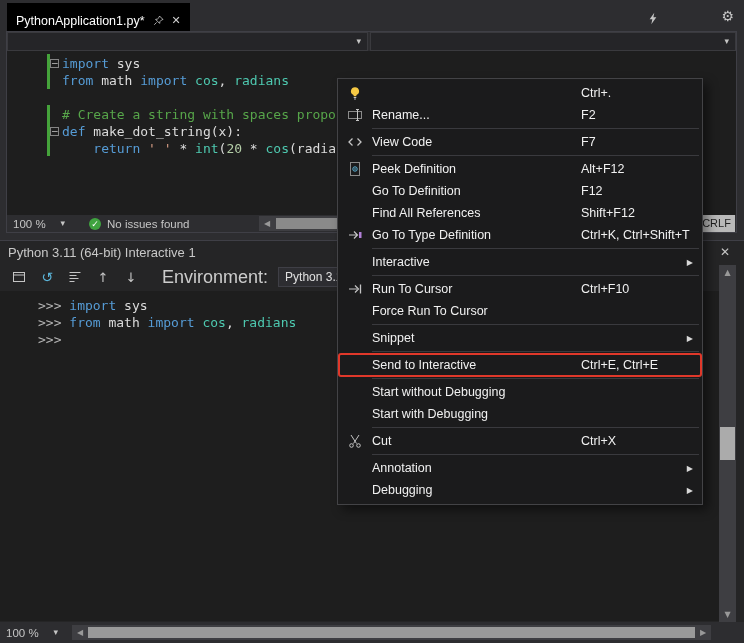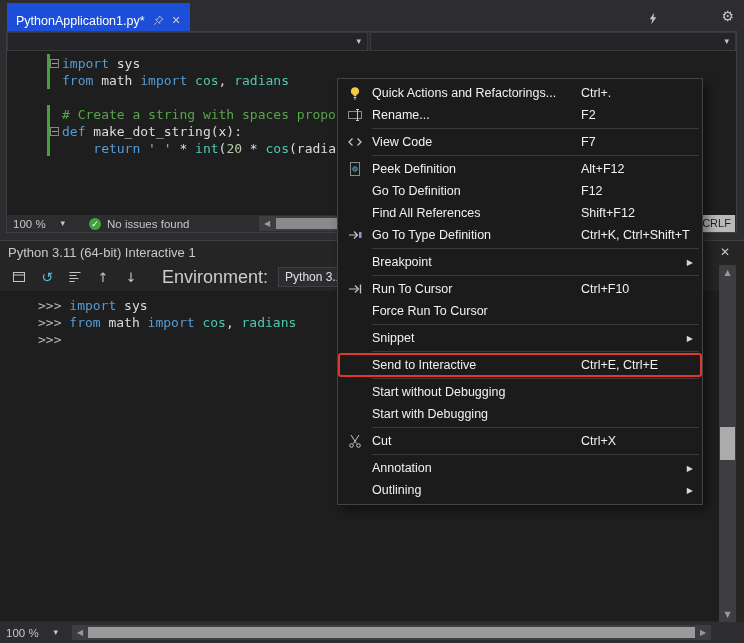--- a/index.html
+++ b/index.html
@@ -7,21 +7,21 @@
     width:744px;height:643px;position:relative;overflow:hidden;
     background:#2d2d30;
     font-family:"Liberation Sans","DejaVu Sans",sans-serif;
     -webkit-font-smoothing:antialiased;
   }
   .glyph{font-family:"DejaVu Sans",sans-serif;}
 
   
   .tabstrip{position:absolute;top:0;left:0;right:0;height:30px;background:#2d2d30;}
   .tab{
-    position:absolute;left:7px;top:3px;height:35px;background:#1d4ed8;
+    position:absolute;left:7px;top:3px;height:35px;background:#000000;
     display:flex;align-items:center;gap:8px;padding:12px 9px;
     color:#ffffff;font-size:12.5px;box-sizing:border-box;
   }
   .tab-pin svg{display:block;}
   .tab-close{color:#d0d0d0;font-size:11px;cursor:default;}
   .topbar-bolt{position:absolute;right:86px;top:11px;}
   .topbar-gear{position:absolute;right:10px;top:8px;font-size:14px;color:#c5c5c5;}
 
   
   .doc-window{
@@ -250,21 +250,20 @@
 </div>
 
 <div class="context-menu">
     <div class="menu-item">
       <span class="mi-icon">
         <svg width="16" height="16" viewBox="0 0 16 16">
           <path d="M8 2.2a4 4 0 0 1 1.8 7.6c-.3.2-.5.5-.5.9v.6H6.7v-.6c0-.4-.2-.7-.5-.9A4 4 0 0 1 8 2.2z" fill="#f6c944"></path>
           <path d="M6.7 12.5h2.6M7.1 14h1.8" stroke="#c5c5c5" fill="none"></path>
         </svg>
       </span>
-      <span class="mi-label">Quick Actions and Refactorings...</span>
       <span class="mi-shortcut">Ctrl+.</span>
     </div>
     <div class="menu-item">
       <span class="mi-icon">
         <svg width="16" height="16" viewBox="0 0 16 16">
           <rect x="1.5" y="4.5" width="13" height="7" fill="none" stroke="#8a8a8a"></rect>
           <path d="M10.5 2.5v11" stroke="#c5c5c5"></path>
           <path d="M9 2.5h3M9 13.5h3" stroke="#c5c5c5"></path>
         </svg>
       </span>
@@ -309,21 +308,21 @@
           <path d="M2 8h8M7 4.5L10.5 8 7 11.5" fill="none" stroke="#c5c5c5" stroke-width="1.2"></path>
           <rect x="12" y="5" width="2.5" height="6" fill="#b180d7"></rect>
         </svg>
       </span>
       <span class="mi-label">Go To Type Definition</span>
       <span class="mi-shortcut">Ctrl+K, Ctrl+Shift+T</span>
     </div>
     <div class="menu-sep"></div>
     <div class="menu-item">
       <span class="mi-icon"></span>
-      <span class="mi-label">Breakpoint</span>
+      <span class="mi-label">Interactive</span>
       <span class="mi-arrow">▶</span>
     </div>
     <div class="menu-sep"></div>
     <div class="menu-item">
       <span class="mi-icon">
         <svg width="16" height="16" viewBox="0 0 16 16">
           <path d="M2 8h8M8 4.5L11.5 8 8 11.5" fill="none" stroke="#c5c5c5" stroke-width="1.2"></path>
           <path d="M13.5 3.5v9" stroke="#c5c5c5" stroke-width="1.3"></path>
         </svg>
       </span>
@@ -368,16 +367,16 @@
       <span class="mi-shortcut">Ctrl+X</span>
     </div>
     <div class="menu-sep"></div>
     <div class="menu-item">
       <span class="mi-icon"></span>
       <span class="mi-label">Annotation</span>
       <span class="mi-arrow">▶</span>
     </div>
     <div class="menu-item">
       <span class="mi-icon"></span>
-      <span class="mi-label">Outlining</span>
+      <span class="mi-label">Debugging</span>
       <span class="mi-arrow">▶</span>
     </div>
   </div>
 
 </body></html>

